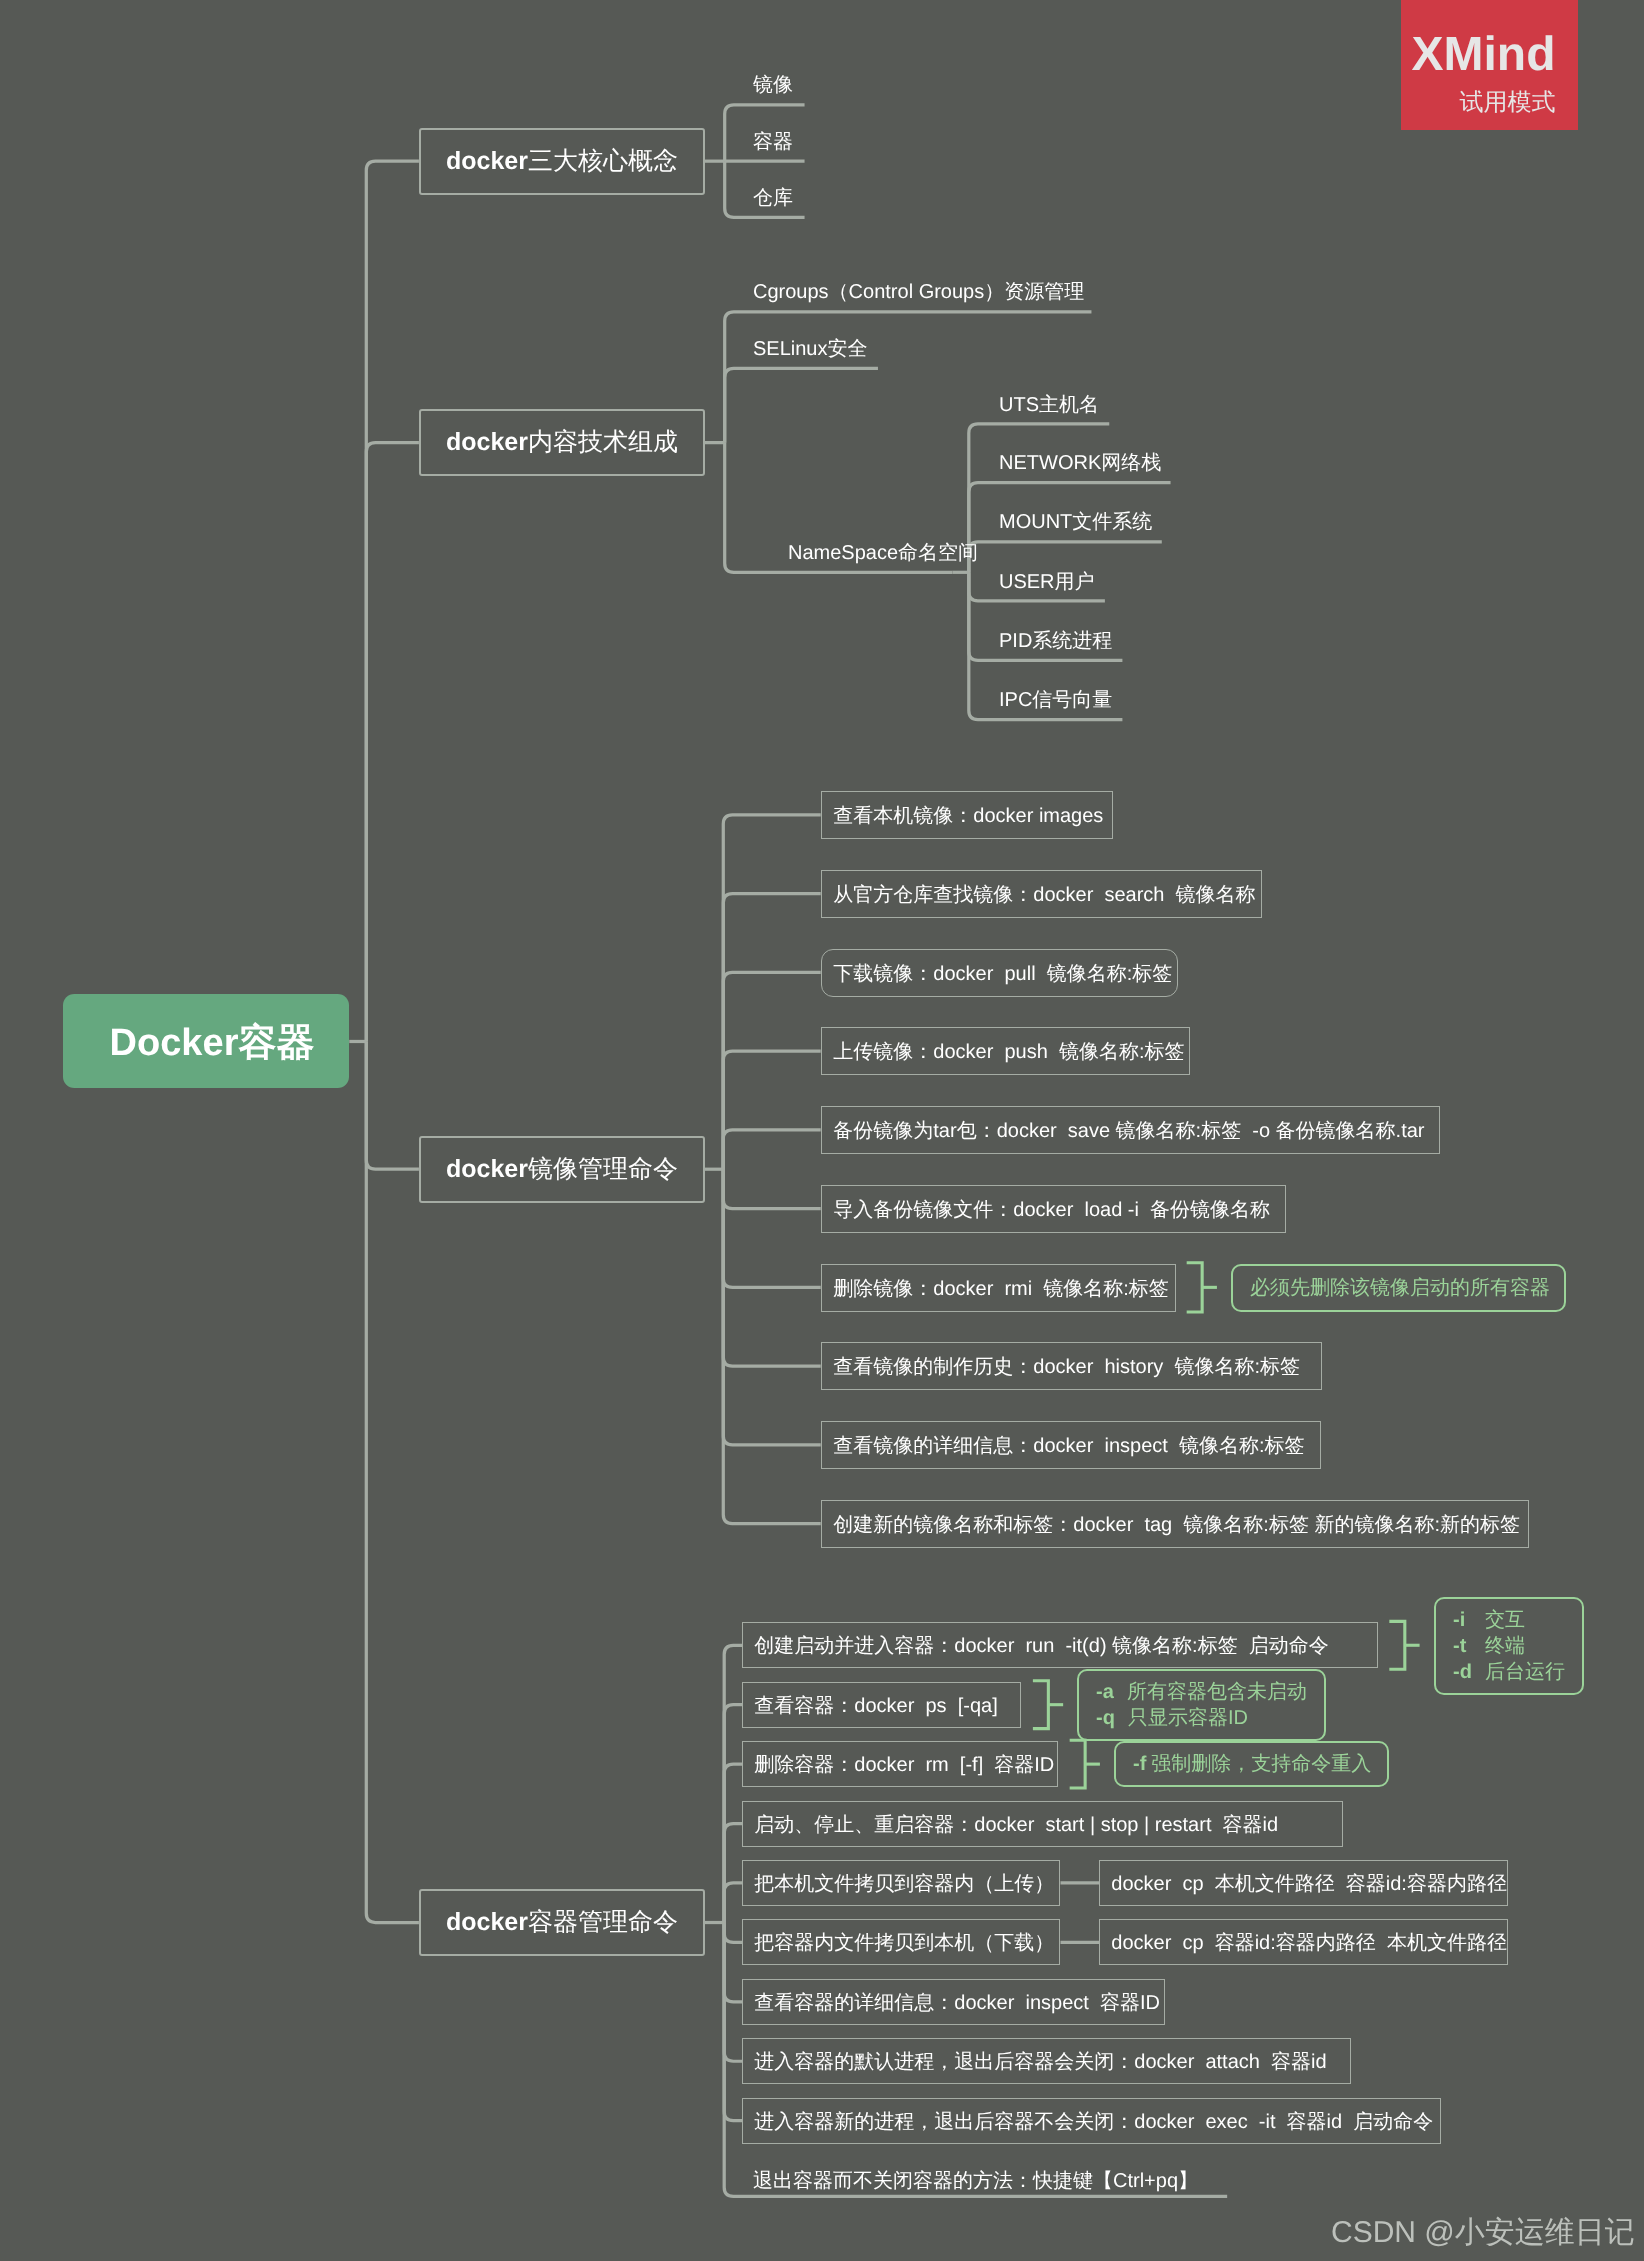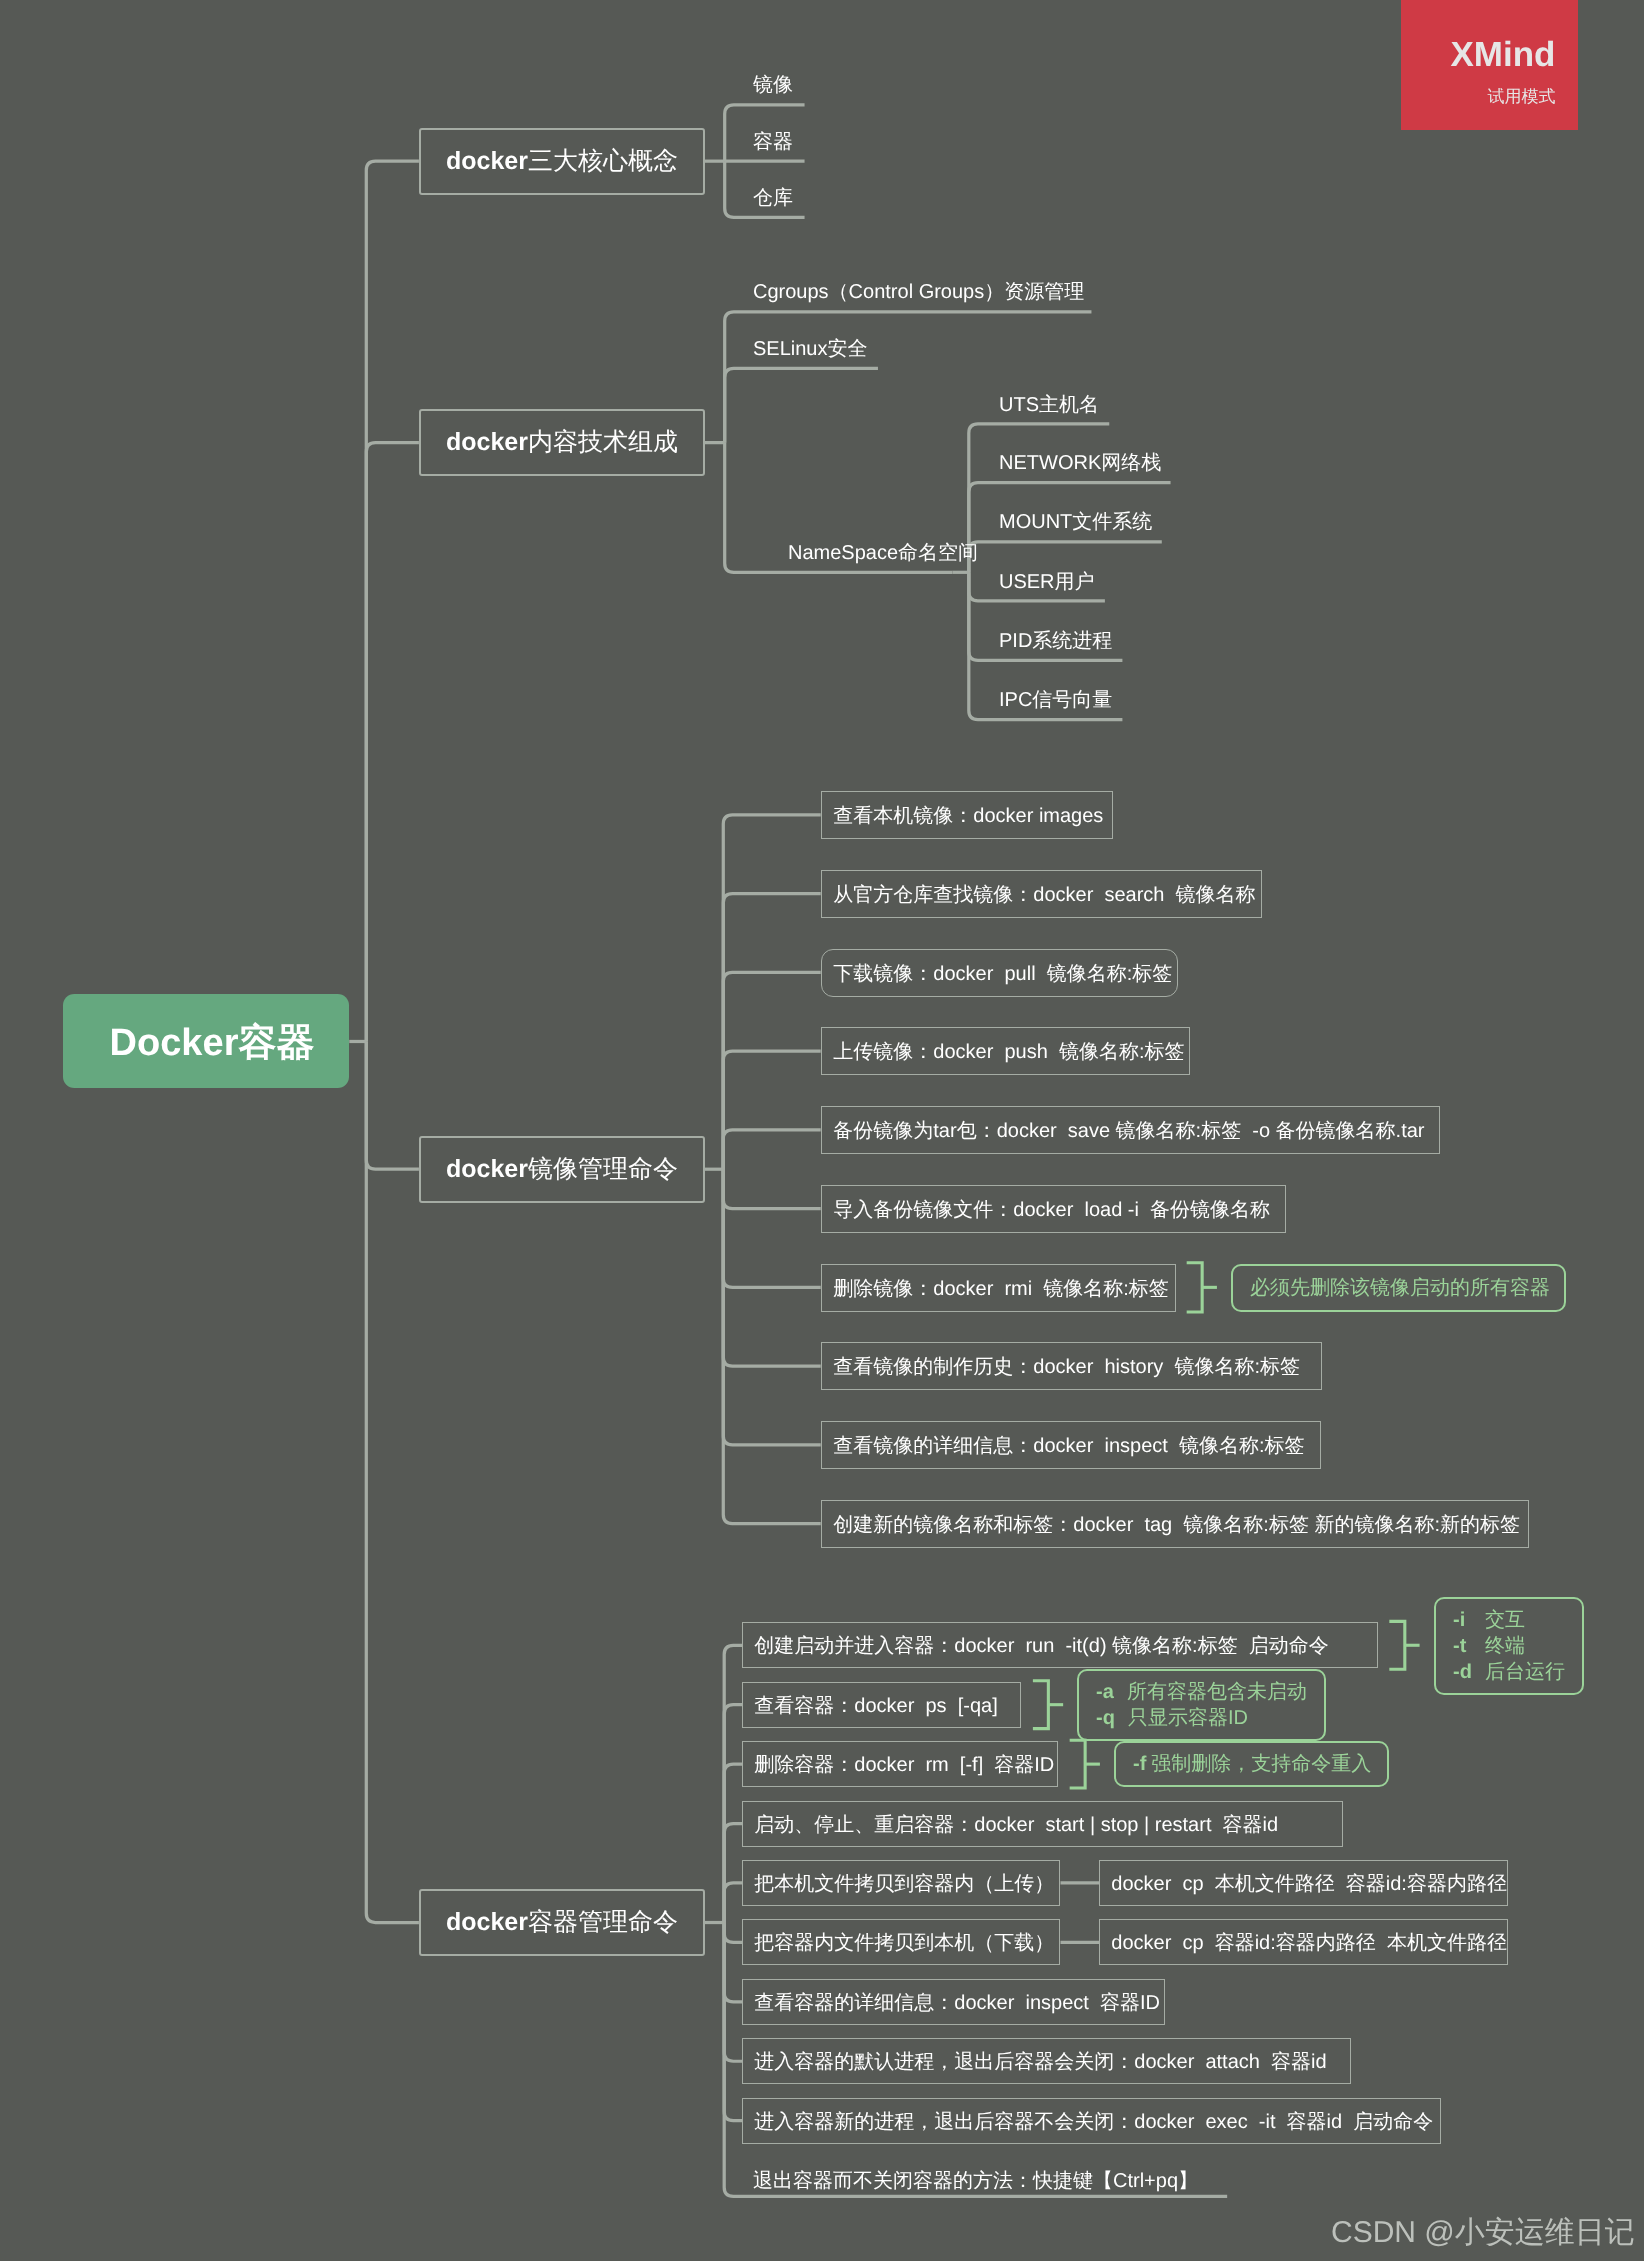--- a/index.html
+++ b/index.html
@@ -40,22 +40,22 @@
     border:2.4px solid #9bd399;border-radius:10px;color:#9bd399;font-size:20px;
     display:flex;flex-direction:column;justify-content:center;padding:0 17px;
     line-height:26px;
   }
   .note-node .nrow{display:flex;align-items:baseline;}
   .note-node .nflag{font-weight:bold;display:inline-block;}
   .xmind-badge{
     position:absolute;background:#cf3a45;box-sizing:border-box;will-change:transform;
     display:flex;flex-direction:column;align-items:flex-end;justify-content:flex-start;
   }
-  .xmind-badge .xm-title{font-size:35px;font-weight:bold;line-height:42px;color:#e6e6e6;}
-  .xmind-badge .xm-sub{font-size:17px;line-height:26px;color:#e6e6e6;margin-top:8px;}
+  .xmind-badge .xm-title{font-size:48px;font-weight:bold;line-height:42px;color:#e6e6e6;}
+  .xmind-badge .xm-sub{font-size:24px;line-height:26px;color:#e6e6e6;margin-top:14px;}
   .watermark{position:absolute;color:#bcc0bb;font-size:30px;line-height:30px;white-space:pre;}
 </style>
 </head>
 <body style="background: rgb(86, 89, 85); color: rgb(255, 255, 255);">
 
 <div id="stage">
   <svg id="links" viewBox="0 0 2337 3213">
       <path d="M496 1480H520.2" fill="none" stroke="#a5aca4" stroke-width="4.6" stroke-linecap="butt"></path>
       <path d="M520.2 1480V242Q520.2 229 533.2 229H595" fill="none" stroke="#a5aca4" stroke-width="4.6" stroke-linecap="butt"></path>
       <path d="M1001 229H1029.5" fill="none" stroke="#a5aca4" stroke-width="4.6" stroke-linecap="butt"></path>

